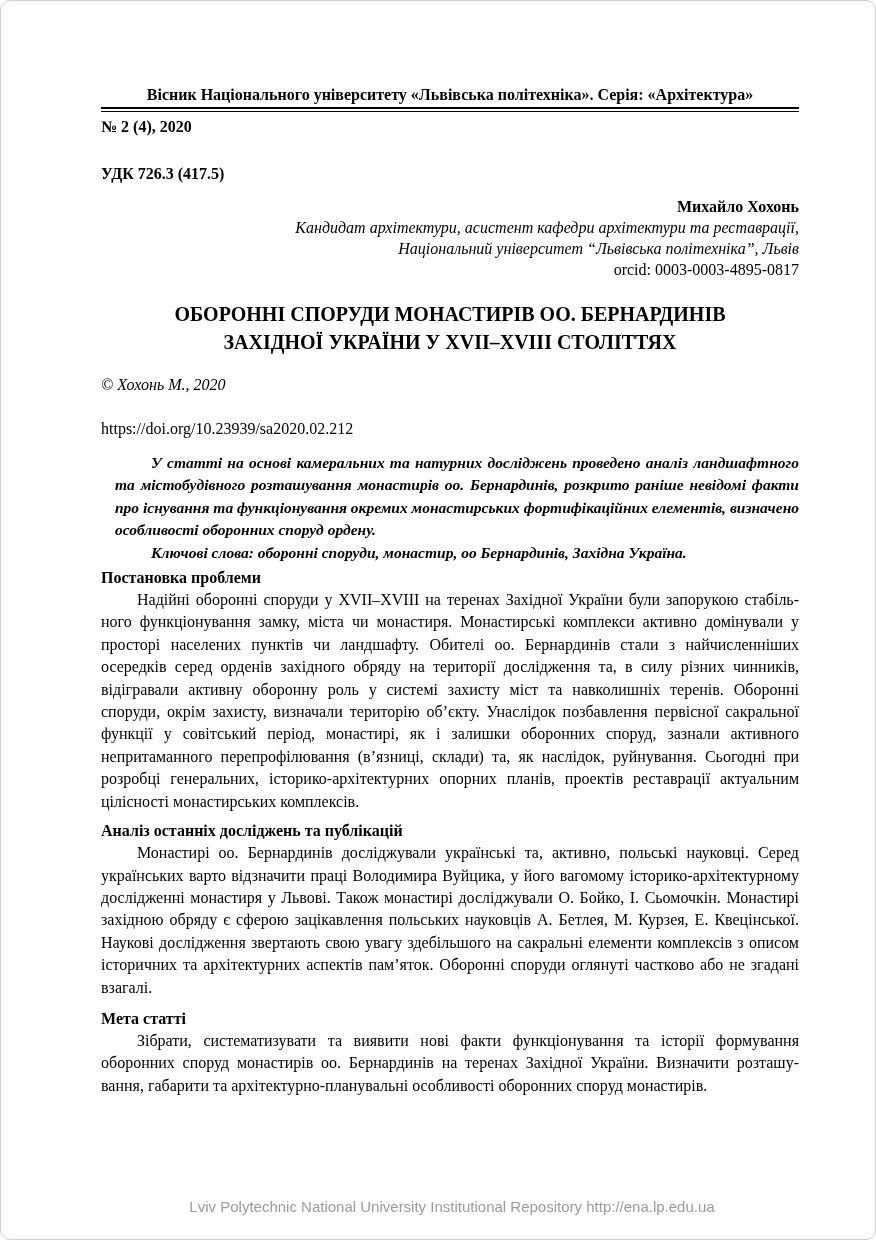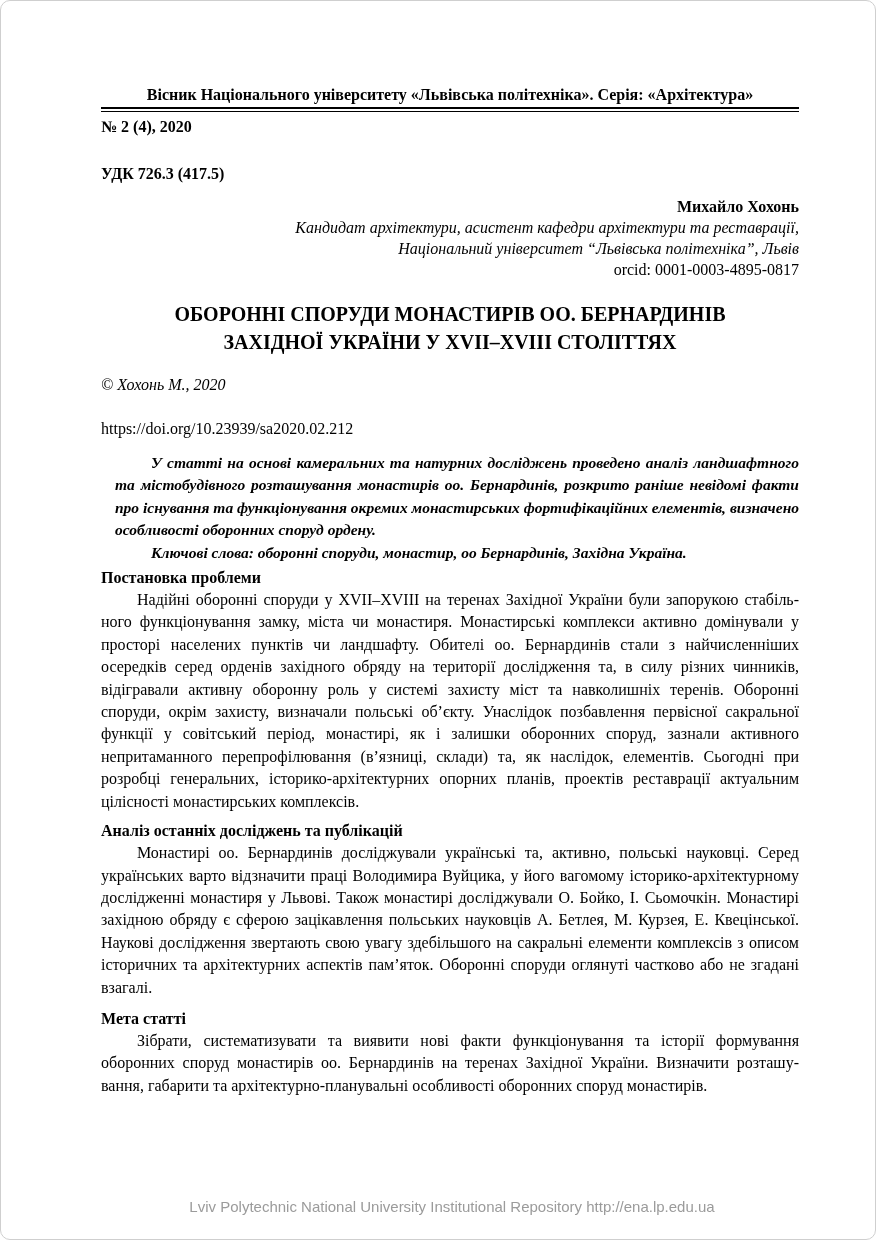--- a/index.html
+++ b/index.html
@@ -112,21 +112,21 @@
   <div class="journal-header">Вісник Національного університету «Львівська політехніка». Серія: «Архітектура»</div>
   <div class="header-rule"></div>
   <div class="issue">№ 2 (4), 2020</div>
 
   <div class="udc">УДК 726.3 (417.5)</div>
 
   <div class="author-block">
     <div class="author-name">Михайло Хохонь</div>
     <div class="author-position">Кандидат архітектури, асистент кафедри архітектури та реставрації,</div>
     <div class="author-affiliation">Національний університет “Львівська політехніка”, Львів</div>
-    <div class="author-orcid">orcid: 0001-0003-4895-0817</div>
+    <div class="author-orcid">orcid: 0003-0003-4895-0817</div>
   </div>
 
   <div class="title">
     <div>ОБОРОННІ СПОРУДИ МОНАСТИРІВ ОО. БЕРНАРДИНІВ</div>
     <div>ЗАХІДНОЇ УКРАЇНИ У XVII–XVIII СТОЛІТТЯХ</div>
   </div>
 
   <div class="copyright">© Хохонь М., 2020</div>
 
   <div class="doi">https://doi.org/10.23939/sa2020.02.212</div>
@@ -142,23 +142,23 @@
   </div>
 
   <div>
     <div class="section-heading h1">Постановка проблеми</div>
     <div class="para indent-first">
         <div class="jline first">Надійні оборонні споруди у XVII–XVIII на теренах Західної України були запорукою стабіль-</div>
         <div class="jline">ного функціонування замку, міста чи монастиря. Монастирські комплекси активно домінували у</div>
         <div class="jline">просторі населених пунктів чи ландшафту. Обителі оо. Бернардинів стали з найчисленніших</div>
         <div class="jline">осередків серед орденів західного обряду на території дослідження та, в силу різних чинників,</div>
         <div class="jline">відігравали активну оборонну роль у системі захисту міст та навколишніх теренів. Оборонні</div>
-        <div class="jline">споруди, окрім захисту, визначали польські об’єкту. Унаслідок позбавлення первісної сакральної</div>
+        <div class="jline">споруди, окрім захисту, визначали територію об’єкту. Унаслідок позбавлення первісної сакральної</div>
         <div class="jline">функції у совітський період, монастирі, як і залишки оборонних споруд, зазнали активного</div>
-        <div class="jline">непритаманного перепрофілювання (в’язниці, склади) та, як наслідок, елементів. Сьогодні при</div>
+        <div class="jline">непритаманного перепрофілювання (в’язниці, склади) та, як наслідок, руйнування. Сьогодні при</div>
         <div class="jline">розробці генеральних, історико-архітектурних опорних планів, проектів реставрації актуальним</div>
         <div class="jline last">цілісності монастирських комплексів.</div>
       </div>
   </div>
 
   <div>
     <div class="section-heading h2">Аналіз останніх досліджень та публікацій</div>
     <div class="para indent-first">
         <div class="jline first">Монастирі оо. Бернардинів досліджували українські та, активно, польські науковці. Серед</div>
         <div class="jline">українських варто відзначити праці Володимира Вуйцика, у його вагомому історико-архітектурному</div>

